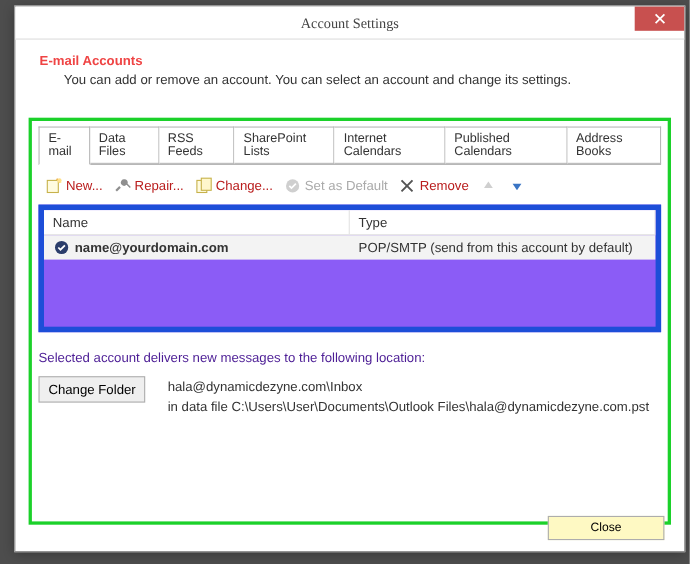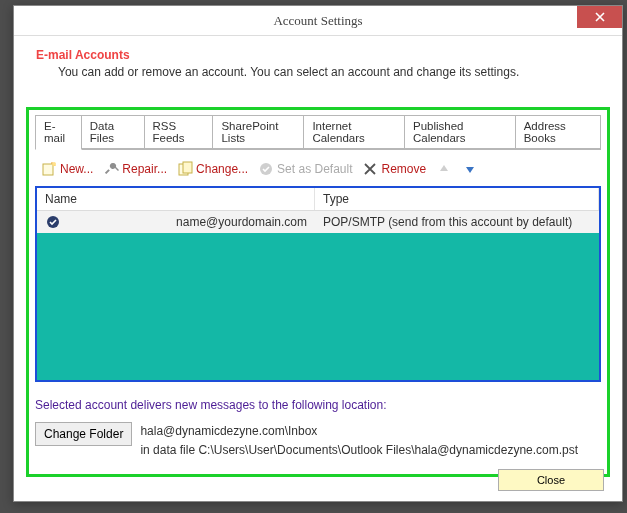--- a/index.html
+++ b/index.html
@@ -110,24 +110,24 @@
     }
     .tbtn.disabled { color: #aaa; cursor: default; }
     .icon-box {
       width: 16px;
       height: 16px;
       display: inline-flex;
       align-items: center;
       justify-content: center;
     }
     .table {
-      border: 2px solid #1d4ed8;
-      height: 196px;
+      border: 5px solid #1d4ed8;
+      height: 116px;
       overflow: auto;
-      background: #14b8a6;
+      background: #8b5cf6;
     }
     .table-head {
       display: flex;
       background: #fff;
       border-bottom: 1px solid #dcdcdc;
     }
     .th {
       padding: 4px 8px;
       font-size: 12px;
       color: #333;
@@ -139,30 +139,30 @@
       display: flex;
       background: #f3f3f3;
     }
     .td {
       padding: 3px 8px;
       font-size: 12px;
       display: flex;
       align-items: center;
       gap: 4px;
     }
-    .td.col-name { font-weight: normal; justify-content: space-between; }
+    .td.col-name { font-weight: bold; }
     .deliver-note {
       margin-top: 16px;
       font-size: 12px;
       color: #4c1d95;
     }
     .folder-row {
       display: flex;
       align-items: flex-start;
-      gap: 8px;
+      gap: 20px;
       margin-top: 10px;
     }
     .change-folder-btn {
       border: 1px solid #adadad;
       background: #efefef;
       padding: 4px 8px;
       font-size: 12px;
       cursor: pointer;
     }
     .folder-info { font-size: 12px; line-height: 1.6; }

